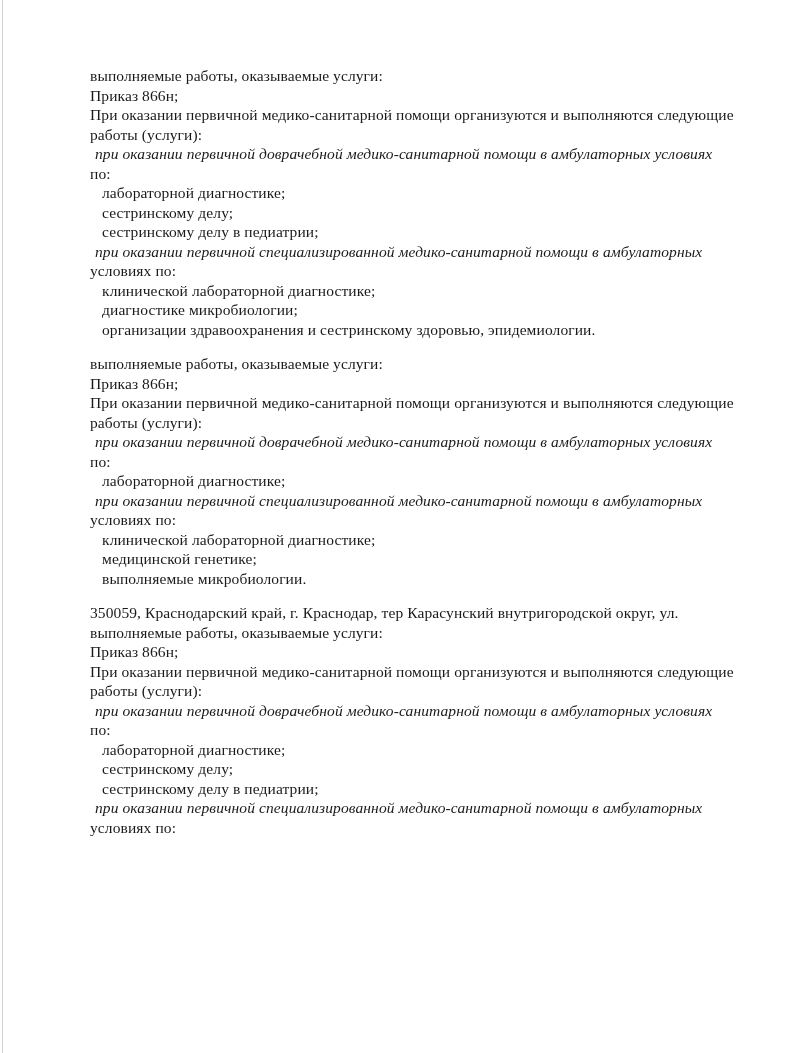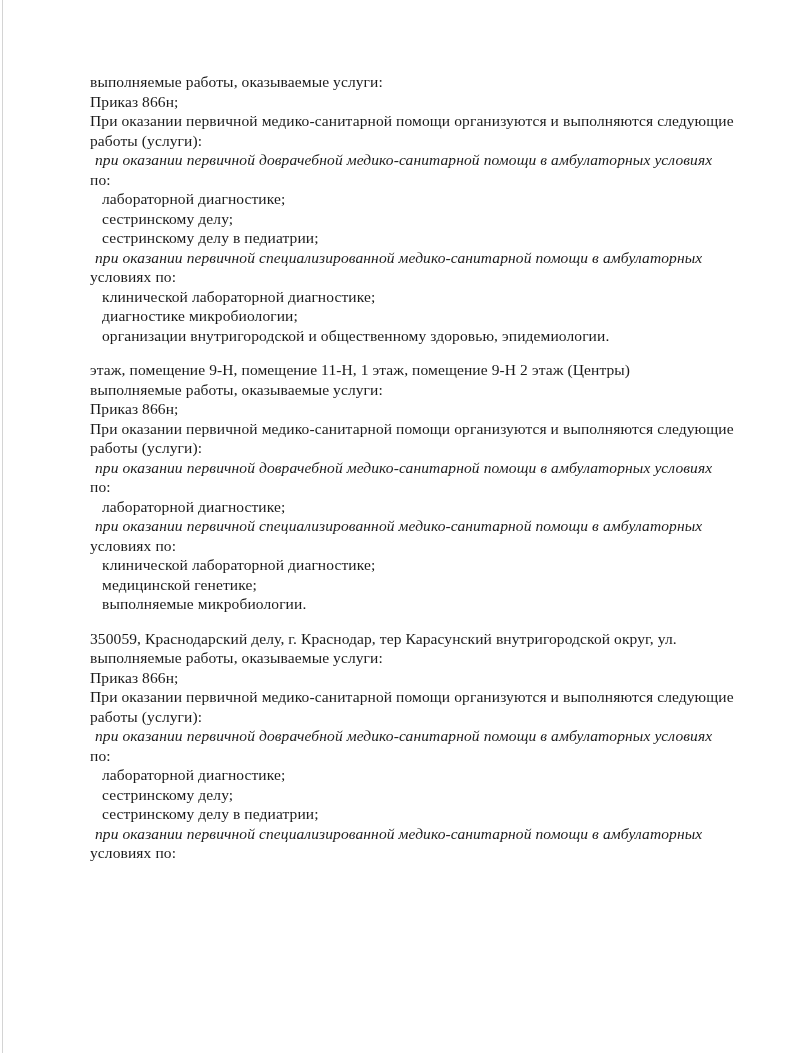--- a/index.html
+++ b/index.html
@@ -24,21 +24,21 @@
   }
   .edge-line {
     position: absolute;
     left: 2px;
     top: 0;
     width: 1px;
     height: 1053px;
   }
   .doc {
     position: absolute;
-    top: 72px;
+    top: 66px;
     left: 90px;
     width: 670px;
   }
   .block { margin: 0; }
   .block + .block { margin-top: 15px; }
   .line {
     white-space: pre;
     letter-spacing: 0.1px;
   }
   .ind-1 { padding-left: 5px; font-style: italic; }
@@ -57,39 +57,38 @@
         <div class="line">работы (услуги):</div>
         <div class="line ind-1">при оказании первичной доврачебной медико-санитарной помощи в амбулаторных условиях</div>
         <div class="line">по:</div>
         <div class="line ind-2">лабораторной диагностике;</div>
         <div class="line ind-2">сестринскому делу;</div>
         <div class="line ind-2">сестринскому делу в педиатрии;</div>
         <div class="line ind-1">при оказании первичной специализированной медико-санитарной помощи в амбулаторных</div>
         <div class="line">условиях по:</div>
         <div class="line ind-2">клинической лабораторной диагностике;</div>
         <div class="line ind-2">диагностике микробиологии;</div>
-        <div class="line ind-2">организации внутригородской и общественному здоровью, эпидемиологии.</div>
+        <div class="line ind-2">организации здравоохранения и сестринскому здоровью, эпидемиологии.</div>
       </div>
       <div class="block">
-        <div class="line">этаж, помещение 9-Н, помещение 11-Н, 1 этаж, помещение 9-Н 2 этаж (Центры)</div>
         <div class="line">выполняемые работы, оказываемые услуги:</div>
         <div class="line">Приказ 866н;</div>
         <div class="line">При оказании первичной медико-санитарной помощи организуются и выполняются следующие</div>
         <div class="line">работы (услуги):</div>
         <div class="line ind-1">при оказании первичной доврачебной медико-санитарной помощи в амбулаторных условиях</div>
         <div class="line">по:</div>
         <div class="line ind-2">лабораторной диагностике;</div>
         <div class="line ind-1">при оказании первичной специализированной медико-санитарной помощи в амбулаторных</div>
         <div class="line">условиях по:</div>
         <div class="line ind-2">клинической лабораторной диагностике;</div>
         <div class="line ind-2">медицинской генетике;</div>
         <div class="line ind-2">выполняемые микробиологии.</div>
       </div>
       <div class="block">
-        <div class="line">350059, Краснодарский делу, г. Краснодар, тер Карасунский внутригородской округ, ул.</div>
+        <div class="line">350059, Краснодарский край, г. Краснодар, тер Карасунский внутригородской округ, ул.</div>
         <div class="line">выполняемые работы, оказываемые услуги:</div>
         <div class="line">Приказ 866н;</div>
         <div class="line">При оказании первичной медико-санитарной помощи организуются и выполняются следующие</div>
         <div class="line">работы (услуги):</div>
         <div class="line ind-1">при оказании первичной доврачебной медико-санитарной помощи в амбулаторных условиях</div>
         <div class="line">по:</div>
         <div class="line ind-2">лабораторной диагностике;</div>
         <div class="line ind-2">сестринскому делу;</div>
         <div class="line ind-2">сестринскому делу в педиатрии;</div>
         <div class="line ind-1">при оказании первичной специализированной медико-санитарной помощи в амбулаторных</div>

